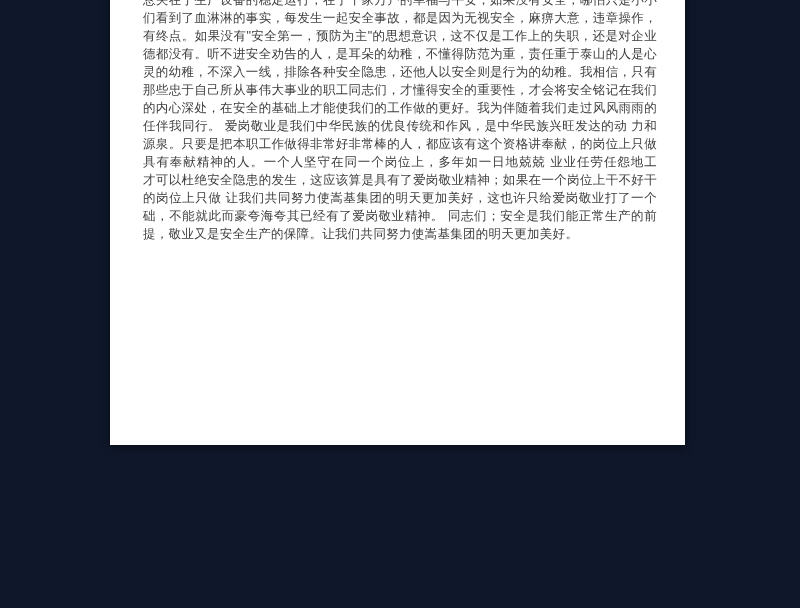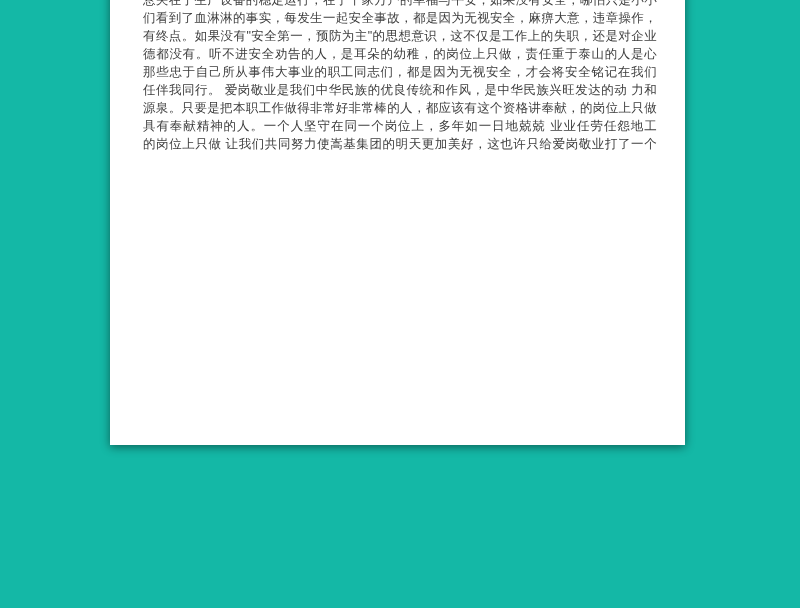--- a/index.html
+++ b/index.html
@@ -9,21 +9,21 @@
     height: 608px;
     overflow: hidden;
     background: #ffffff;
     font-family: "Liberation Sans", "DejaVu Sans", sans-serif;
   }
   .canvas {
     position: relative;
     width: 800px;
     height: 608px;
     overflow: hidden;
-    background: #14b8a6;
+    background: #0f172a;
   }
   .page {
     position: absolute;
     left: 110px;
     top: -60px;
     width: 575px;
     height: 505px;
     background: #ffffff;
     box-shadow: 0 2px 9px rgba(0,0,0,0.48);
   }
@@ -52,21 +52,26 @@
 </style>
 </head>
 <body>
 
 <div class="canvas">
   <div class="page">
     <div class="text-block">
       <div class="line">悬关在于生产设备的稳定运行，在于千家万户的幸福与平安；如果没有安全，哪怕只是小小</div>
       <div class="line">们看到了血淋淋的事实，每发生一起安全事故，都是因为无视安全，麻痹大意，违章操作，</div>
       <div class="line">有终点。如果没有"安全第一，预防为主"的思想意识，这不仅是工作上的失职，还是对企业</div>
-      <div class="line">德都没有。听不进安全劝告的人，是耳朵的幼稚，的岗位上只做，责任重于泰山的人是心</div>
-      <div class="line">那些忠于自己所从事伟大事业的职工同志们，都是因为无视安全，才会将安全铭记在我们</div>
+      <div class="line">德都没有。听不进安全劝告的人，是耳朵的幼稚，不懂得防范为重，责任重于泰山的人是心</div>
+      <div class="line">灵的幼稚，不深入一线，排除各种安全隐患，还他人以安全则是行为的幼稚。我相信，只有</div>
+      <div class="line">那些忠于自己所从事伟大事业的职工同志们，才懂得安全的重要性，才会将安全铭记在我们</div>
+      <div class="line">的内心深处，在安全的基础上才能使我们的工作做的更好。我为伴随着我们走过风风雨雨的</div>
       <div class="line">任伴我同行。 爱岗敬业是我们中华民族的优良传统和作风，是中华民族兴旺发达的动 力和</div>
       <div class="line">源泉。只要是把本职工作做得非常好非常棒的人，都应该有这个资格讲奉献，的岗位上只做</div>
       <div class="line">具有奉献精神的人。一个人坚守在同一个岗位上，多年如一日地兢兢 业业任劳任怨地工作，</div>
+      <div class="line">才可以杜绝安全隐患的发生，这应该算是具有了爱岗敬业精神；如果在一个岗位上干不好干</div>
       <div class="line">的岗位上只做 让我们共同努力使嵩基集团的明天更加美好，这也许只给爱岗敬业打了一个基</div>
+      <div class="line">础，不能就此而豪夸海夸其已经有了爱岗敬业精神。 同志们；安全是我们能正常生产的前</div>
+      <div class="line final">提，敬业又是安全生产的保障。让我们共同努力使嵩基集团的明天更加美好。</div>
     </div>
   </div>
 </div>
 
 </body></html>

